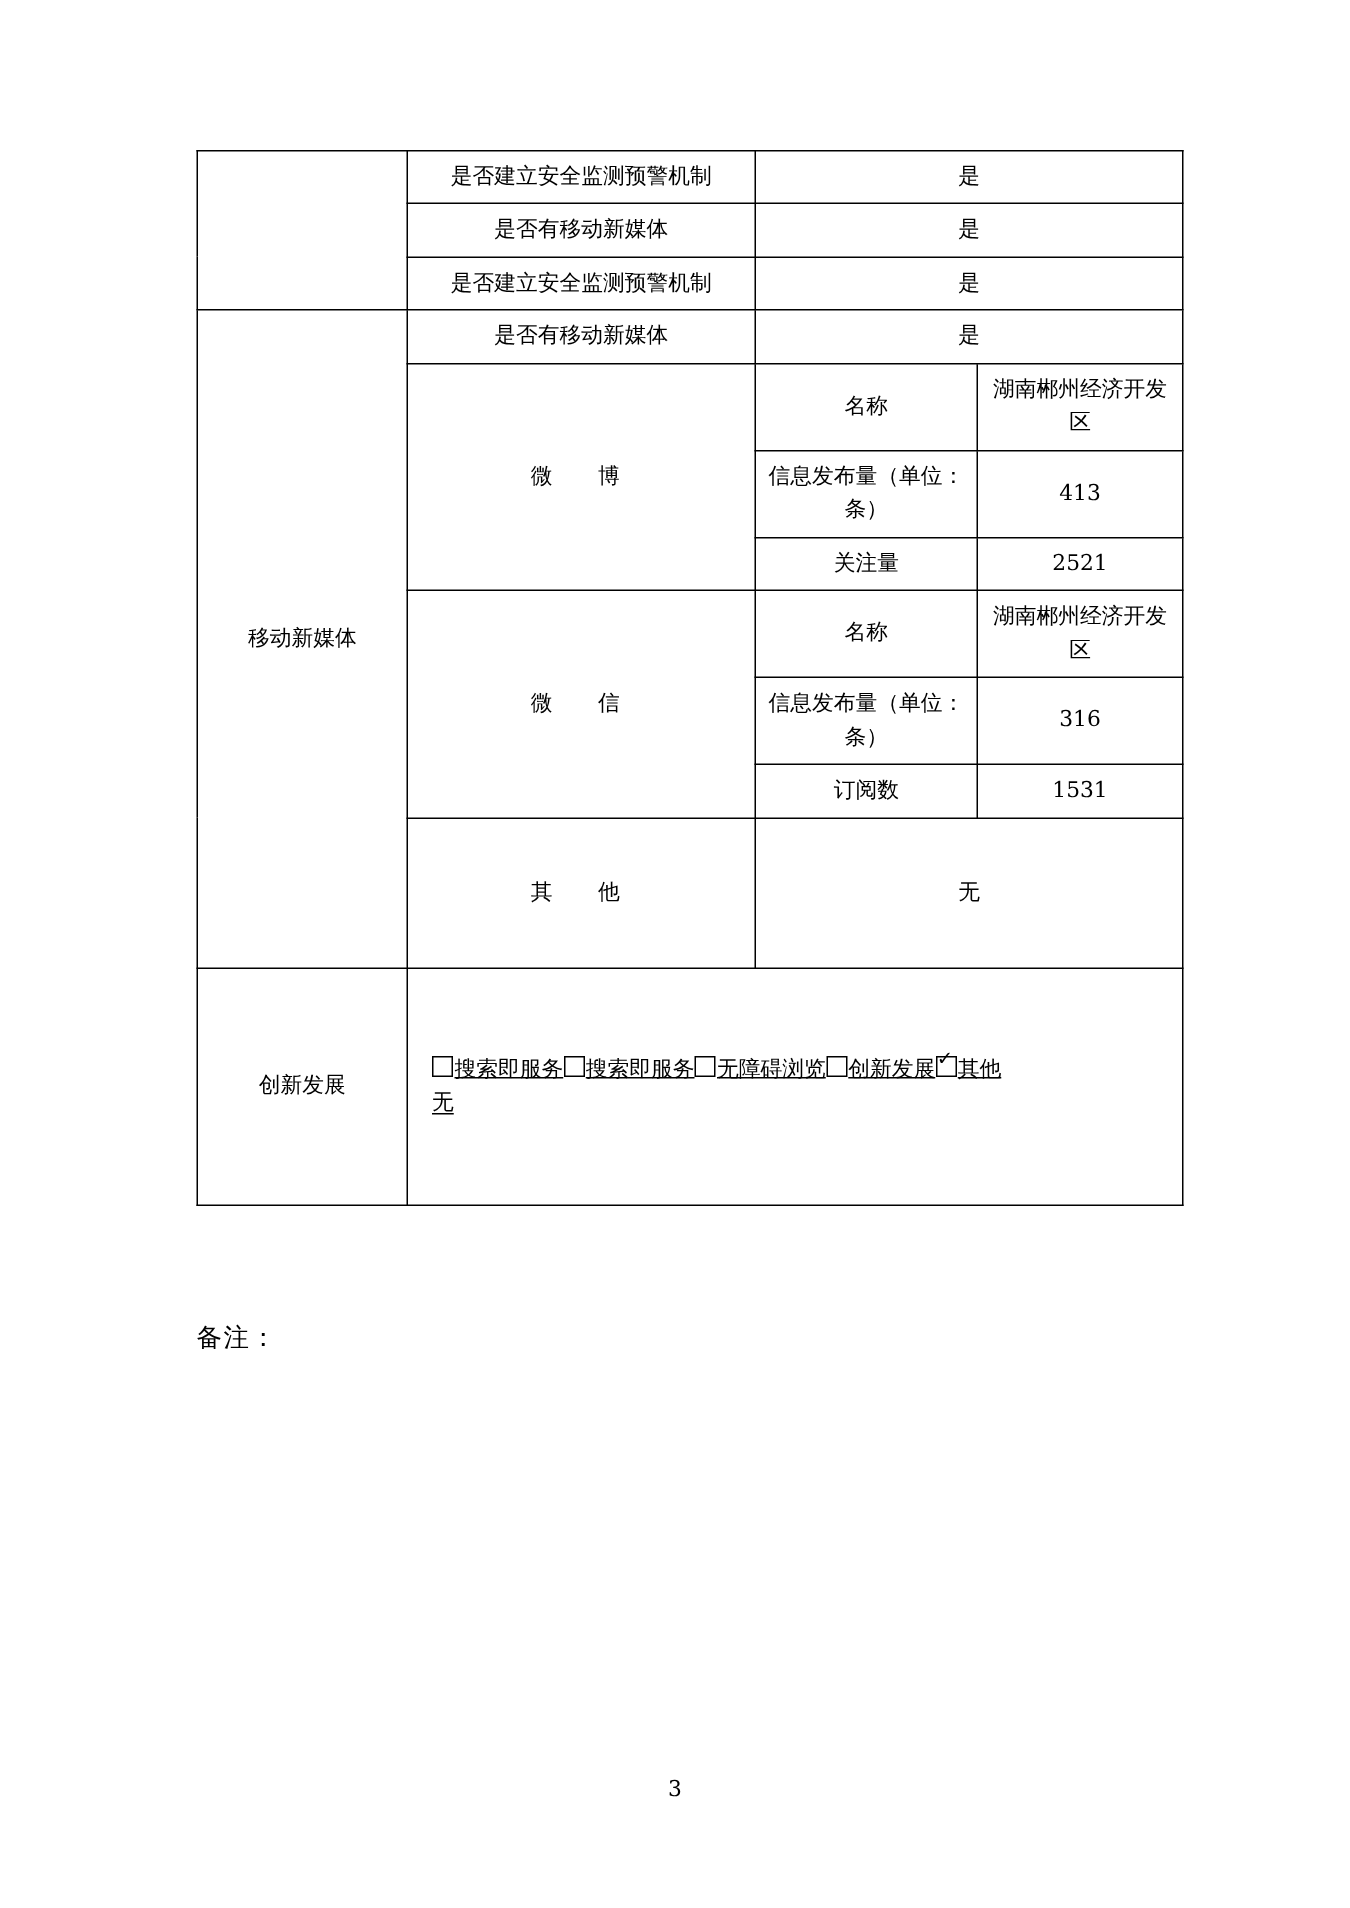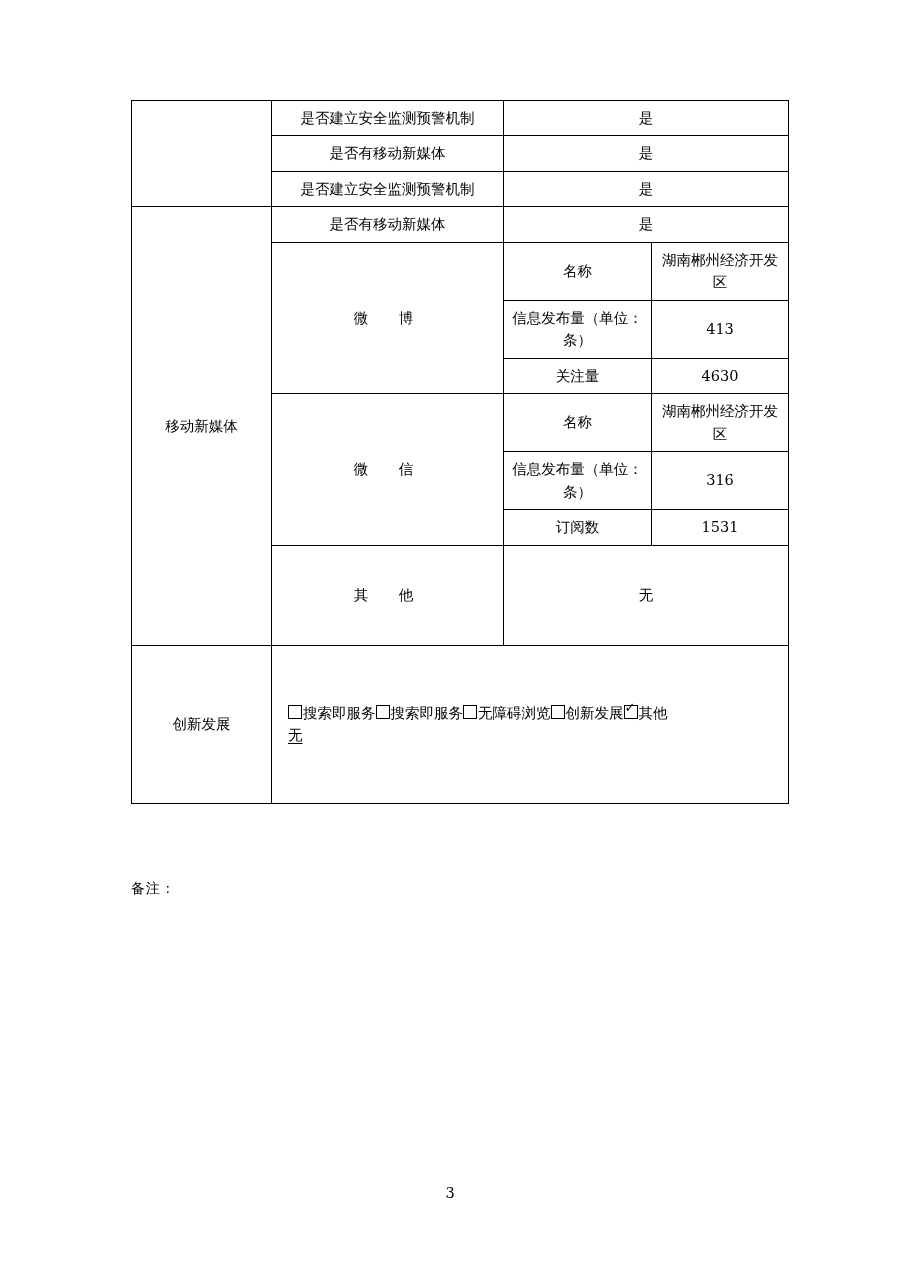--- a/index.html
+++ b/index.html
@@ -64,31 +64,31 @@
   }
   .cb.checked::after {
     content: "✓";
     position: absolute;
     left: 0px;
     top: -5px;
     font-size: 13px;
     line-height: 13px;
     font-family: "DejaVu Sans", sans-serif;
   }
-  .opt { white-space: nowrap; }
+  .opt { white-space: nowrap; text-decoration: underline; }
   .underline-txt {
     text-decoration: underline;
     text-underline-offset: 3px;
   }
 
   .remark {
     position: absolute;
     left: 131px;
     top: 880px;
-    font-size: 14px;
+    font-size: 17px;
     letter-spacing: 0.06em;
   }
   .pagenum {
     position: absolute;
     left: 0;
     top: 1185px;
     width: 900px;
     text-align: center;
     font-size: 14.5px;
   }
@@ -131,21 +131,21 @@
         <td rowspan="3" class="spaced2">微　博</td>
         <td>名称</td>
         <td>湖南郴州经济开发区</td>
       </tr>
       <tr>
         <td>信息发布量（单位：条）</td>
         <td>413</td>
       </tr>
       <tr>
         <td>关注量</td>
-        <td>4630</td>
+        <td>2521</td>
       </tr>
 
       <tr>
         <td rowspan="3" class="spaced2">微　信</td>
         <td>名称</td>
         <td>湖南郴州经济开发区</td>
       </tr>
       <tr>
         <td>信息发布量（单位：条）</td>
         <td>316</td>

